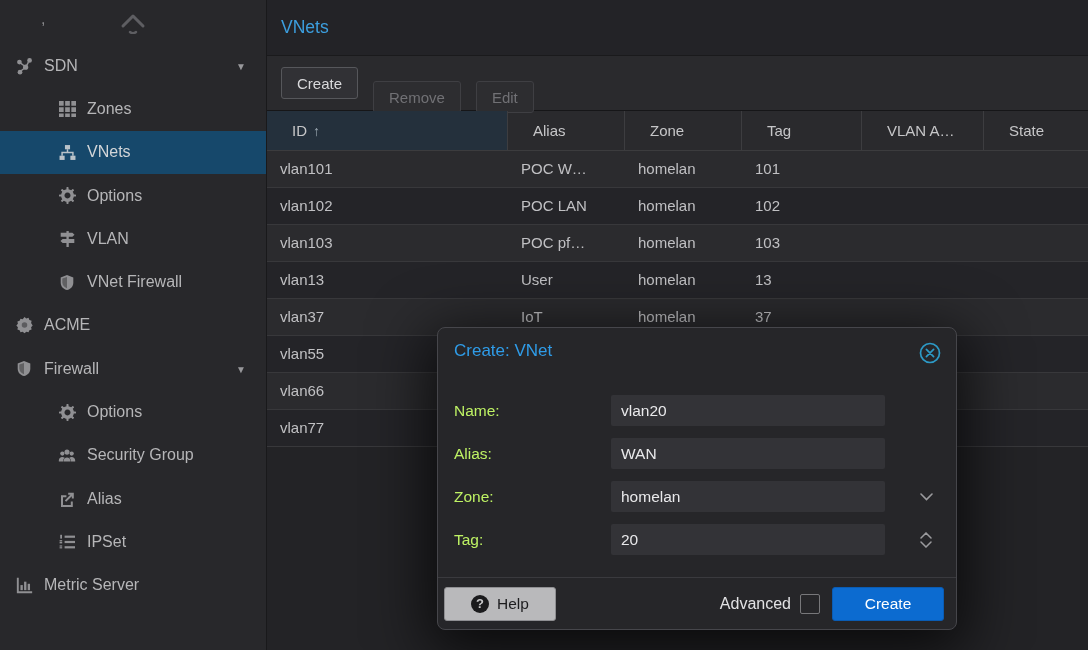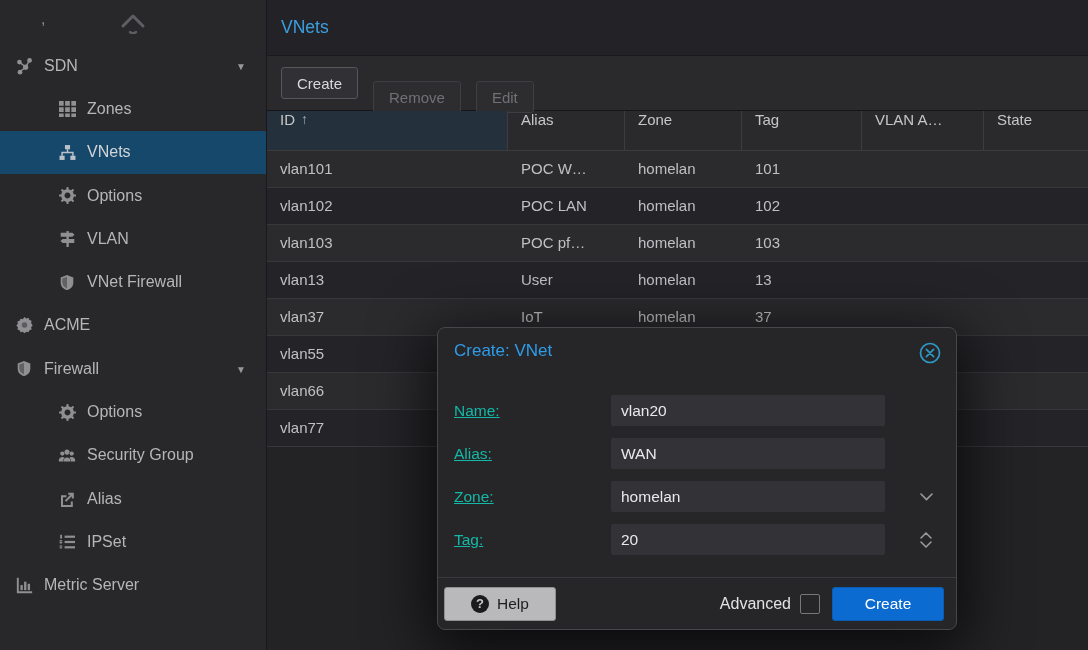--- a/index.html
+++ b/index.html
@@ -31,40 +31,40 @@
   .page-title { color:#3c9ede; font-size:17.5px; }
   .toolbar { height:54px; background:#2a2a2d; display:flex; align-items:center;
     padding-left:14px; gap:15px; }
   .tb-btn { height:32px; padding:0 15px; background:#313135; border:1px solid #56575b;
     border-radius:3px; color:#d9d9db; font-size:15px; font-family:inherit; cursor:pointer; }
   .tb-btn:disabled { color:#717175; border-color:#3f3f43; background:#2d2d30; cursor:default;margin-top:28px; }
 
   
   .grid-header { height:41px; background:#2a2a2d; display:flex;
     border-bottom:1px solid #3c3c3e; border-top:1px solid #161618; }
-  .gh-cell { display:flex; padding-left:13px; color:#c6c6c8;
+  .gh-cell { display:flex; align-items:center; padding-left:25px; color:#c6c6c8;
     font-size:15px; border-right:1px solid #3d3d40; cursor:pointer; }
   .gh-cell.sorted { background:#24303c; }
   .sort-arrow { margin-left:6px; color:#9fabb5; font-size:14px; }
   .grid-row { height:37px; display:flex; border-bottom:1px solid #38383b;
     color:#c0c0c3; font-size:15px; cursor:pointer; }
   .grid-row.odd  { background:#2b2b2e; }
   .grid-row.even { background:#242428; }
   .gr-cell { line-height:36px; padding-left:13px; overflow:hidden; white-space:nowrap; }
   .c0{width:241px;flex:none;} .c1{width:117px;flex:none;} .c2{width:117px;flex:none;}
   .c3{width:120px;flex:none;} .c4{width:122px;flex:none;} .c5{width:104px;flex:none;border-right:none;}
 
   
   .dialog { position:absolute; left:437px; top:327px; width:520px; height:303px;
     background:#262629; border:1px solid #46464b; border-radius:8px;
     box-shadow:0 14px 60px 8px rgba(0,0,0,.72); }
   .dlg-title { position:absolute; left:16px; top:13px; color:#2f9ce8; font-size:17px; }
   .dlg-close { position:absolute; right:15px; top:14px; width:22px; height:22px; cursor:pointer; }
   .dlg-field { position:absolute; left:0; width:100%; height:31px; }
-  .dlg-label { position:absolute; left:16px; top:0; line-height:31px; color:#14b8a6; font-size:15.5px;text-decoration:underline; }
+  .dlg-label { position:absolute; left:16px; top:0; line-height:31px; color:#bef264; font-size:15.5px; }
   .dlg-input { position:absolute; left:173px; top:0; width:274px; height:31px;
     background:#333337; border:none; border-radius:2px; color:#e9e9eb; font-size:15.5px;
     padding:0 28px 0 10px; font-family:inherit; }
   .field-arrow { position:absolute; left:478px; top:0; height:31px; width:20px;
     display:flex; flex-direction:column; align-items:center; justify-content:center;
     gap:2px; cursor:pointer; }
   .dlg-footer { position:absolute; left:0; bottom:0; width:100%; height:52px;
     border-top:1px solid #3a3a3e; display:flex; align-items:center; padding:0 12px 0 6px; }
   .help-btn { height:34px; width:112px; background:#b9b9bb; border:1px solid #8f8f92;
     border-radius:3px; color:#1d1d1f; font-size:15.5px; font-family:inherit; cursor:pointer;

